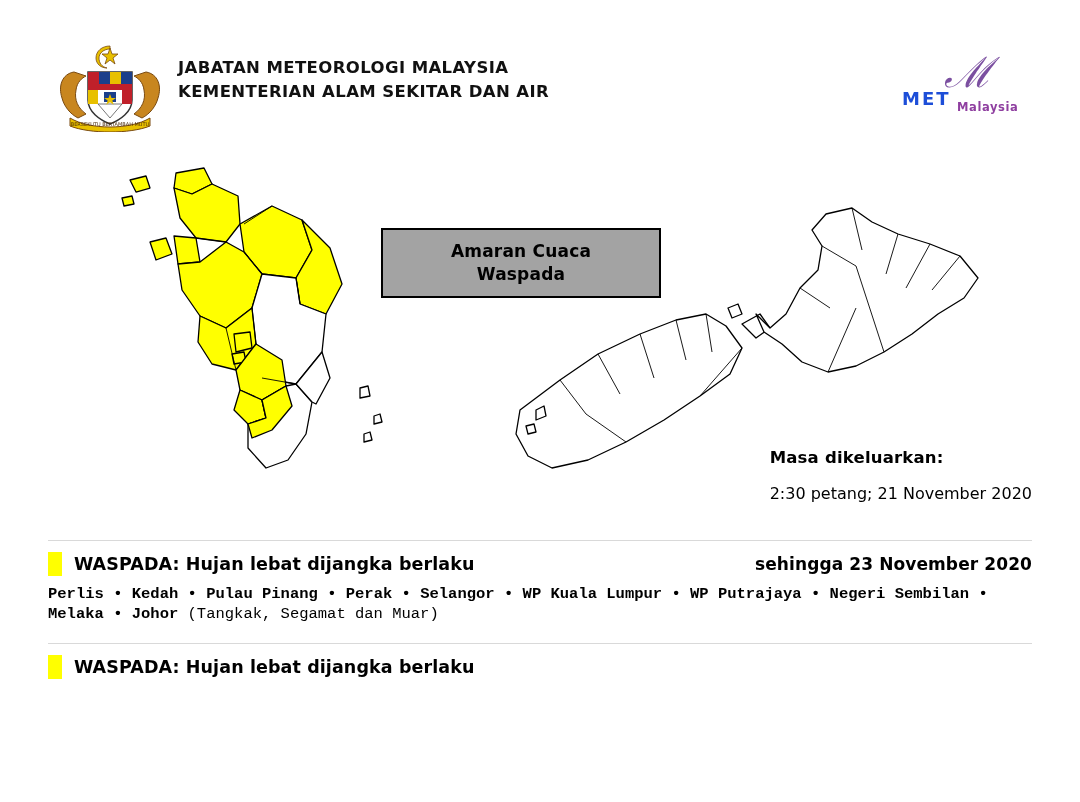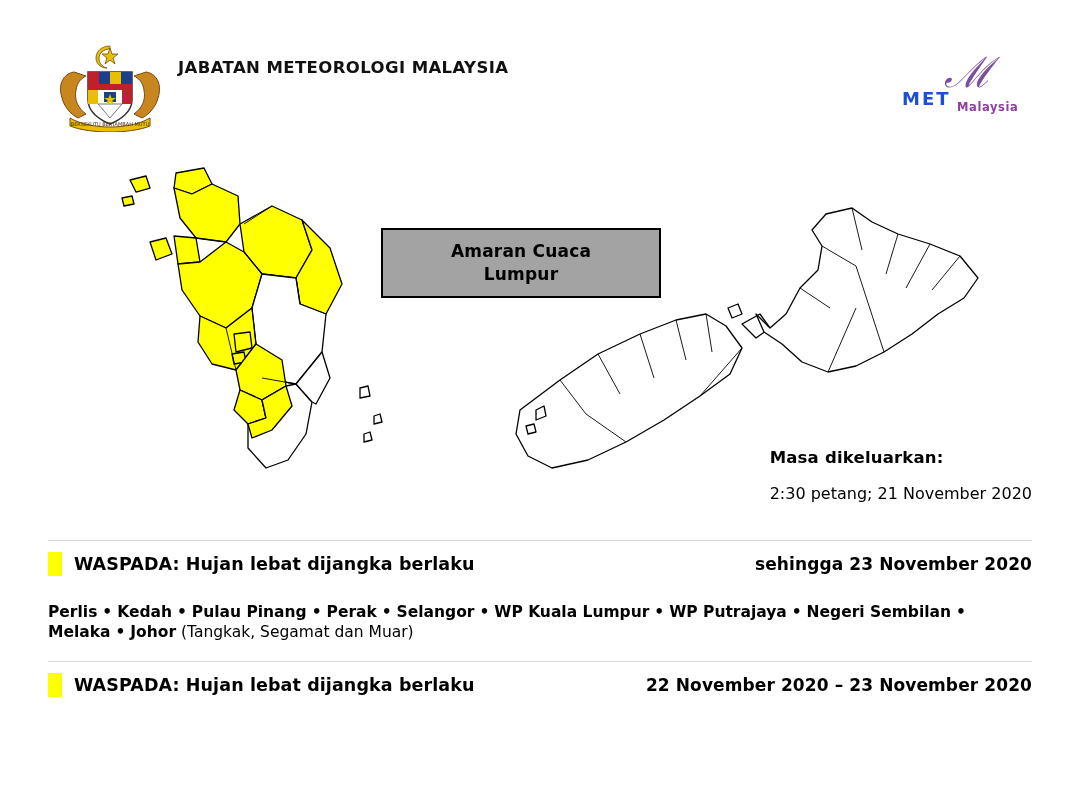--- a/index.html
+++ b/index.html
@@ -160,24 +160,25 @@
     white-space: nowrap;
   }
   .adv-period {
     margin-left: auto;
     font-size: 17px;
     font-weight: bold;
     letter-spacing: 0.1px;
     white-space: nowrap;
   }
   .adv-body {
-    margin-top: 24px;
+    margin-top: 6px;
     font-size: 15.5px;
     line-height: 1.32;
     max-width: 990px;
+    font-family: Liberation Mono, monospace;
   }
   .adv-body .state {
     font-weight: bold;
   }
   .adv-body .dot {
     font-weight: bold;
   }
 </style>
 </head>
 <body>
@@ -213,20 +214,21 @@
 
       <g>
         <path d="M18 76 C38 88 78 88 98 76 L98 84 C78 92 38 92 18 84 Z" fill="#e8c000" stroke="#7a4a10" stroke-width="1"></path>
         <text x="58" y="84" font-size="5" text-anchor="middle" fill="#4a2a08" font-family="DejaVu Sans, sans-serif">BERSEKUTU BERTAMBAH MUTU</text>
       </g>
     </svg>
   </div>
 
   <div class="agency-titles">
     <div class="agency-line1">JABATAN METEOROLOGI MALAYSIA</div>
+    <div class="agency-line2">KEMENTERIAN ALAM SEKITAR DAN AIR</div>
   </div>
 
   <div class="met-logo">
     <div class="met-swirl">ℳ</div>
     <div class="met-word">MET</div>
     <div class="met-sub">Malaysia</div>
   </div>
 </div>
 
 <div class="map-area">
@@ -311,21 +313,21 @@
 
       <path d="M728 170 L738 166 L742 176 L732 180 Z" fill="#ffffff"></path>
 
       <path d="M536 272 L544 268 L546 278 L536 282 Z" fill="#ffffff"></path>
       <path d="M526 288 L534 286 L536 294 L528 296 Z" fill="#ffffff"></path>
     </g>
   </svg>
 
   <div class="warning-box">
     <div>Amaran Cuaca</div>
-    <div>Lumpur</div>
+    <div>Waspada</div>
   </div>
 
   <div class="issued">
     <div class="issued-label">Masa dikeluarkan:</div>
     <div class="issued-time">2:30 petang; 21 November 2020</div>
   </div>
 </div>
 
 <div class="advisories">
 
@@ -337,17 +339,16 @@
       <div class="adv-period">sehingga 23 November 2020</div>
     </div>
     <div class="adv-body"><span class="state">Perlis</span> <span class="dot">•</span> <span class="state">Kedah</span> <span class="dot">•</span> <span class="state">Pulau Pinang</span> <span class="dot">•</span> <span class="state">Perak</span> <span class="dot">•</span> <span class="state">Selangor</span> <span class="dot">•</span> <span class="state">WP Kuala Lumpur</span> <span class="dot">•</span> <span class="state">WP Putrajaya</span> <span class="dot">•</span> <span class="state">Negeri Sembilan</span> <span class="dot">•</span> <span class="state">Melaka</span> <span class="dot">•</span> <span class="state">Johor</span> (Tangkak, Segamat dan Muar)</div>
   </div>
 
   <div class="adv">
     <div class="adv-rule"></div>
     <div class="adv-head">
       <div class="adv-swatch"></div>
       <div class="adv-title">WASPADA: Hujan lebat dijangka berlaku</div>
-      <div class="adv-period">22 November 2020 – 23 November 2020</div>
     </div>
   </div>
 
 </div>
 
 </body></html>

